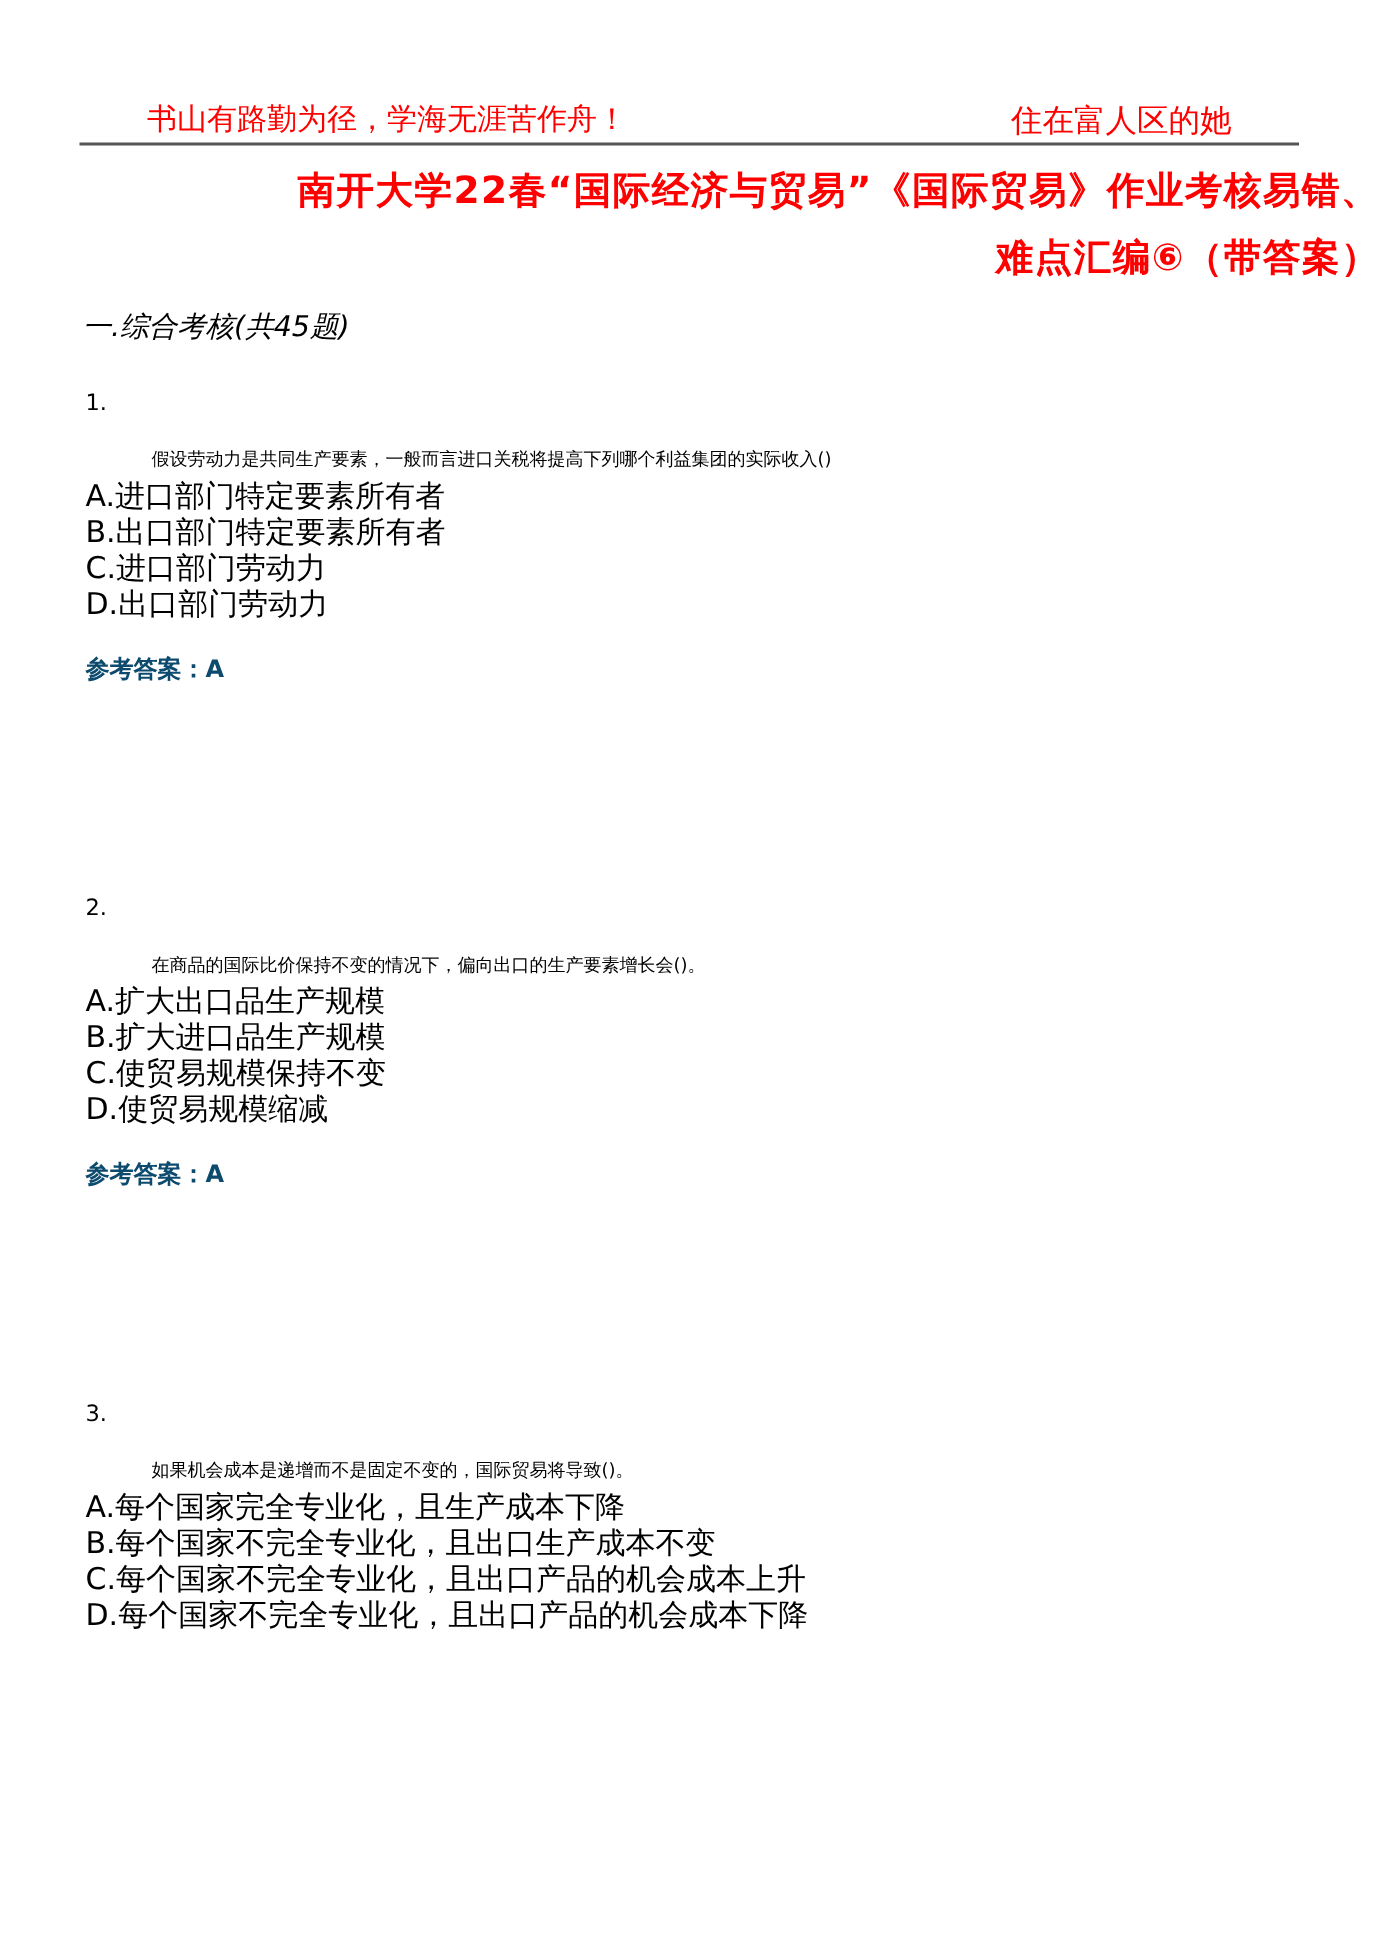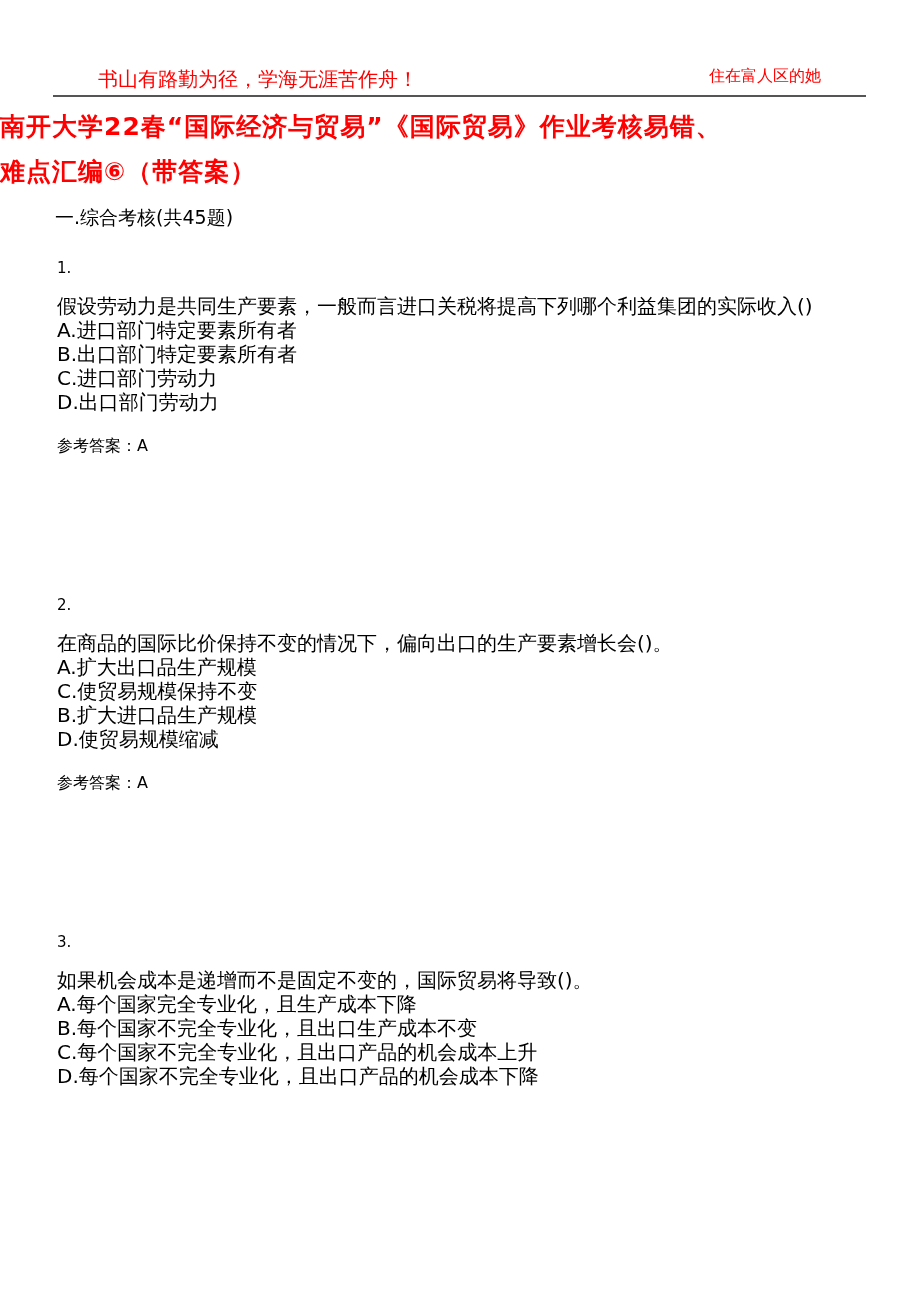--- a/index.html
+++ b/index.html
@@ -29,81 +29,83 @@
       font-size: 20px;
       color: #ff0000;
       letter-spacing: 0px;
       white-space: nowrap;
       font-family: Liberation Serif, serif;
     }
     .header-author {
       position: absolute;
       right: 45px;
       top: 2px;
-      font-size: 16px;
+      font-size: 21px;
       color: #ff0000;
       white-space: nowrap;
       margin-left: 12px;
     }
     .header-divider {
       position: absolute;
       left: 53px;
       top: 95px;
       width: 813px;
       height: 2px;
       background: #555555;
     }
     .doc-title {
       position: absolute;
       left: 0;
       width: 920px;
-      text-align: left;
+      text-align: right;
       font-size: 25px;
       font-weight: bold;
       color: #ff0000;
       white-space: nowrap;
       letter-spacing: 1px;
     }
     .doc-title.line1 { top: 110px; }
     .doc-title.line2 { top: 155px; }
     .section-heading {
       position: absolute;
       left: 55px;
       top: 205px;
       font-size: 19px;
       color: #000000;
       white-space: nowrap;
+      font-style: italic;
     }
     .question {
       position: absolute;
       left: 57px;
       width: 800px;
     }
     .q-number {
       font-size: 15px;
       line-height: 20px;
       height: 20px;
       margin-bottom: 16px;
     }
     .q-stem {
-      font-size: 20px;
+      font-size: 12px;
       line-height: 24px;
       white-space: nowrap;
+      margin-left: 44px;
     }
     .q-option {
       font-size: 20px;
       line-height: 24px;
       white-space: nowrap;
     }
     .q-answer {
       margin-top: 20px;
       font-size: 16px;
       line-height: 24px;
-      font-weight: normal;
-      color: #000000;
+      font-weight: bold;
+      color: #0c4a6e;
       white-space: nowrap;
     }
     #q1 { top: 258px; }
     #q2 { top: 595px; }
     #q3 { top: 932px; }
   </style>
 </head>
 <body>
 
 <div class="page-header">
@@ -124,22 +126,22 @@
   <div class="q-option">B.出口部门特定要素所有者</div>
   <div class="q-option">C.进口部门劳动力</div>
   <div class="q-option">D.出口部门劳动力</div>
   <div class="q-answer">参考答案：A</div>
 </div>
 
 <div class="question" id="q2">
   <div class="q-number">2.</div>
   <div class="q-stem">在商品的国际比价保持不变的情况下，偏向出口的生产要素增长会()。</div>
   <div class="q-option">A.扩大出口品生产规模</div>
+  <div class="q-option">B.扩大进口品生产规模</div>
   <div class="q-option">C.使贸易规模保持不变</div>
-  <div class="q-option">B.扩大进口品生产规模</div>
   <div class="q-option">D.使贸易规模缩减</div>
   <div class="q-answer">参考答案：A</div>
 </div>
 
 <div class="question" id="q3">
   <div class="q-number">3.</div>
   <div class="q-stem">如果机会成本是递增而不是固定不变的，国际贸易将导致()。</div>
   <div class="q-option">A.每个国家完全专业化，且生产成本下降</div>
   <div class="q-option">B.每个国家不完全专业化，且出口生产成本不变</div>
   <div class="q-option">C.每个国家不完全专业化，且出口产品的机会成本上升</div>

